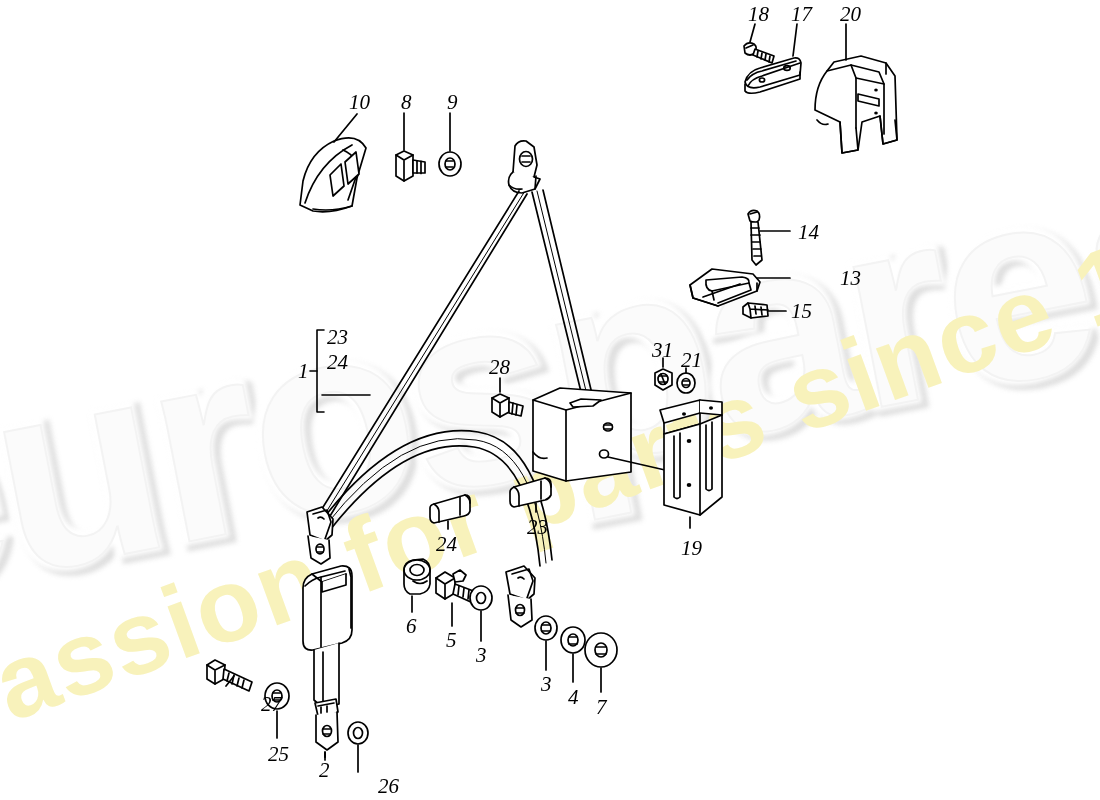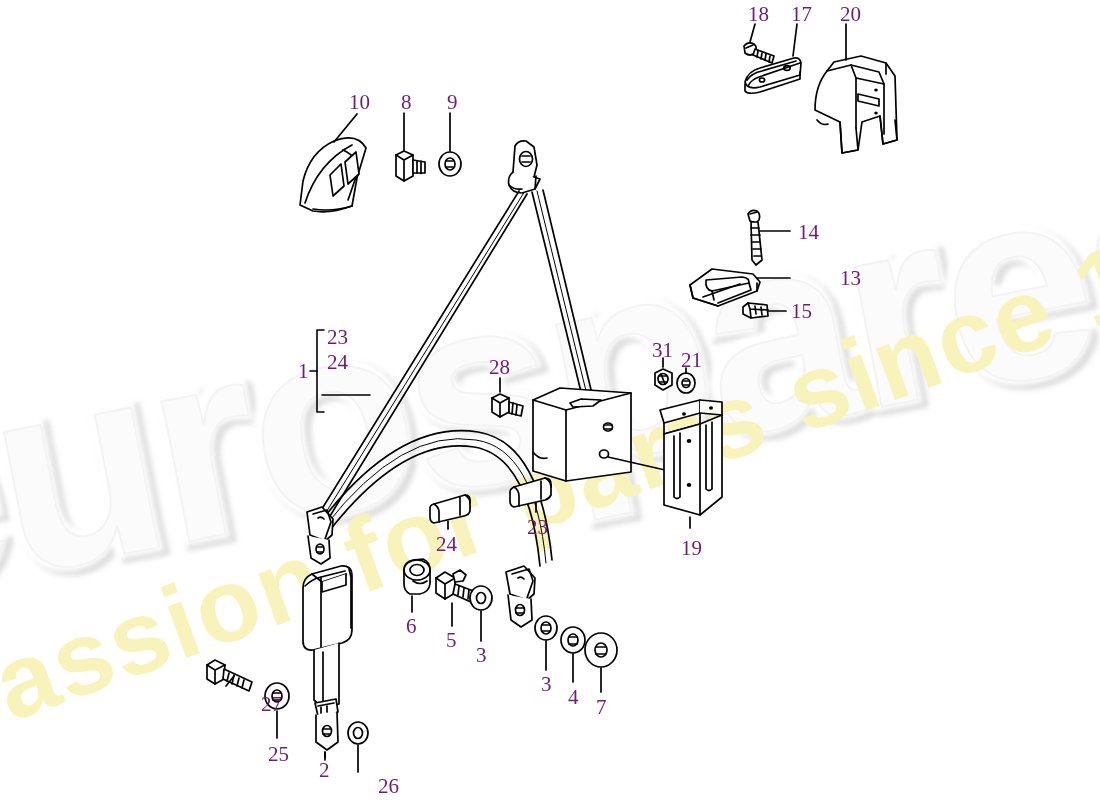--- a/index.html
+++ b/index.html
@@ -23,27 +23,28 @@
     width: 1100px; height: 800px;
     pointer-events: none;
   }
   #diagram {
     position: absolute;
     left: 0; top: 0;
     width: 1100px; height: 800px;
   }
   .callout {
     position: absolute;
-    color: #701a75;
+    color: #000000;
     font-family: "Liberation Serif", serif;
     font-size: 21px;
     font-weight: 400;
     line-height: 1;
     white-space: nowrap;
     user-select: none;
+    font-style: italic;
   }
 </style>
 </head>
 <body>
 
 <div id="stage">
 
   <svg id="wm-logo" viewBox="0 0 1100 800">
     <defs>
       <filter id="emboss" x="-20%" y="-20%" width="140%" height="140%">

